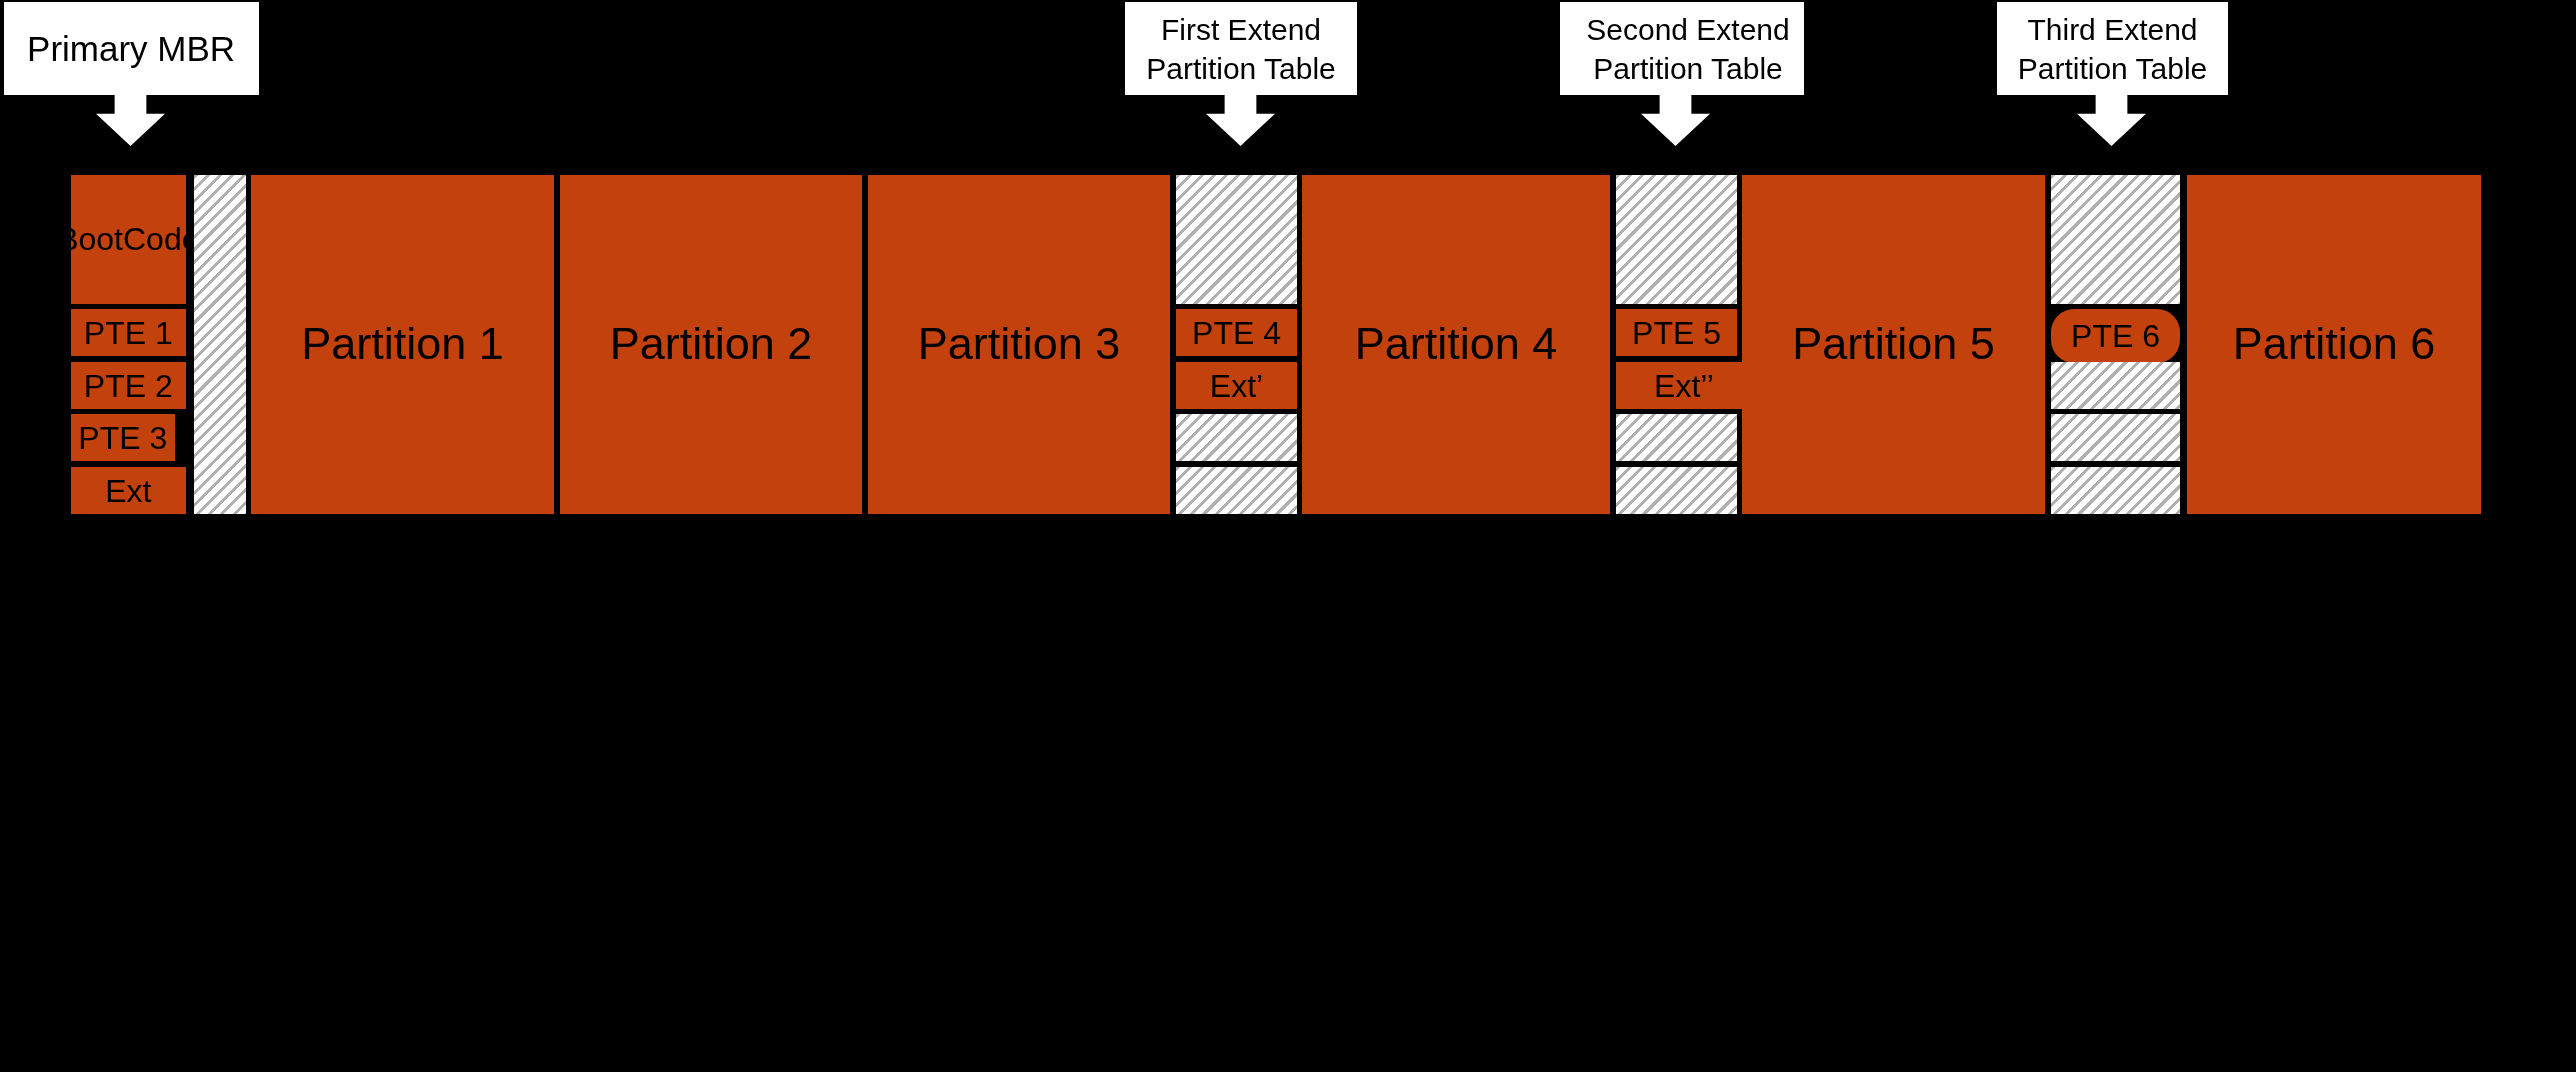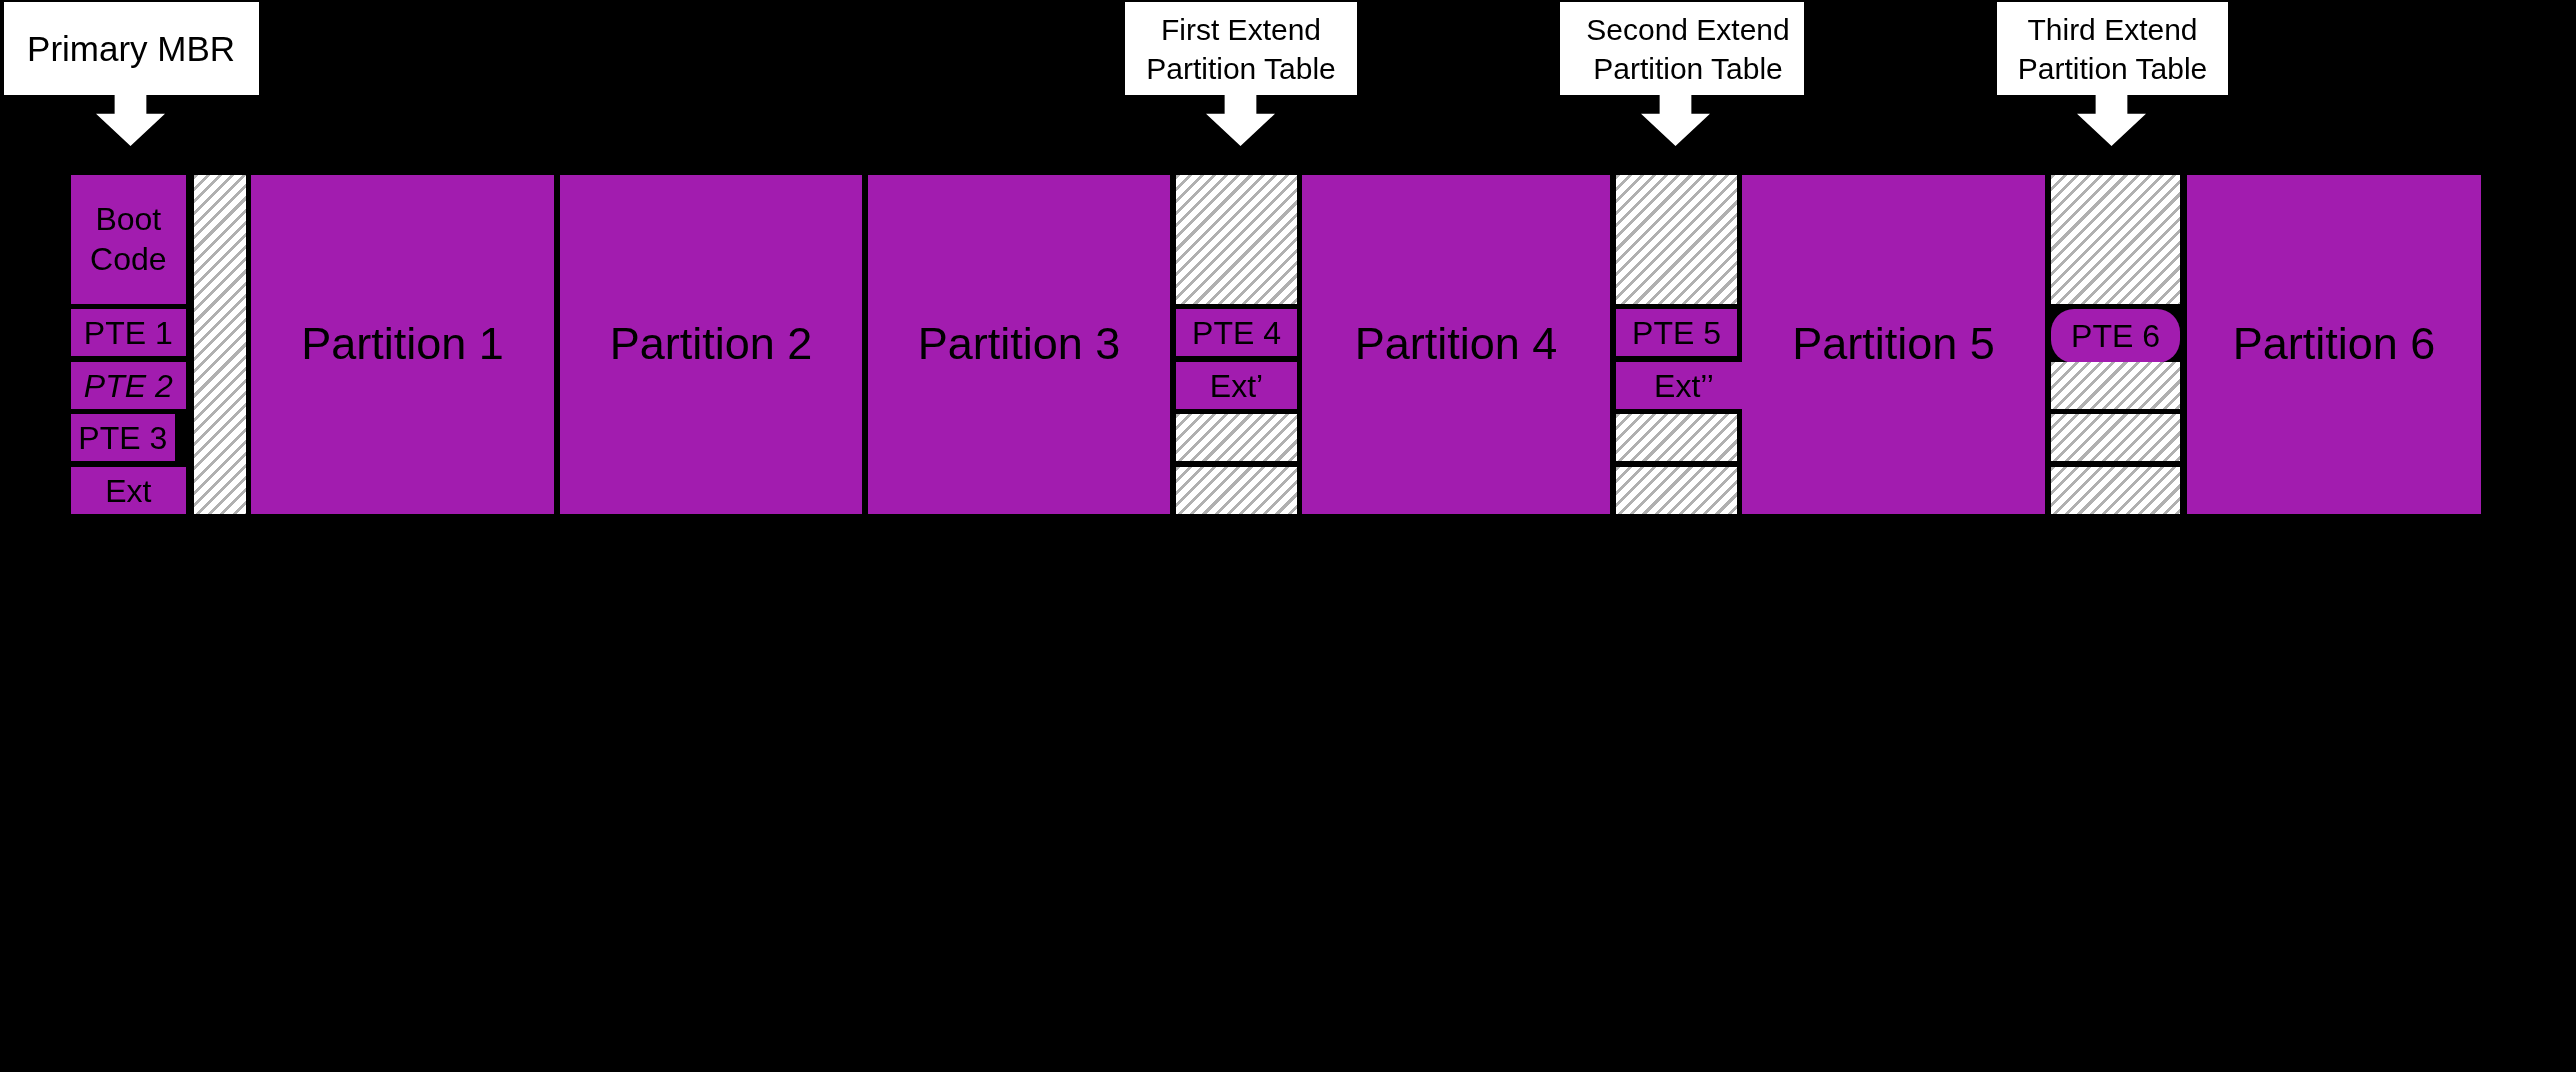--- a/index.html
+++ b/index.html
@@ -38,23 +38,23 @@
   .bar {
     position: absolute;
     left: 65px;
     top: 169px;
     width: 2421px;
     height: 350px;
     background: #000000;
   }
   .cell {
     position: absolute;
-    background: #a21caf;
+    background: #c2410c;
     display: flex;
-    flex-direction: column;
+    flex-direction: row;
     align-items: center;
     justify-content: center;
     text-align: center;
     font-size: 32px;
     line-height: 1.25;
   }
   .cell.partition { font-size: 45px; }
   .hatch {
     position: absolute;
     background-color: #ffffff;
@@ -93,21 +93,21 @@
 
   <div class="bar">
 
     <div class="cell" style="left:5.8px; top:5.8px; width:115px; height:129px;">
       <span>Boot</span>
       <span>Code</span>
     </div>
     <div class="cell" style="left:5.8px; top:140px; width:115px; height:47px;">
       <span>PTE 1</span>
     </div>
-    <div class="cell" style="left:5.8px; top:193px; width:115px; height:47px;font-style:italic;">
+    <div class="cell" style="left:5.8px; top:193px; width:115px; height:47px;">
       <span>PTE 2</span>
     </div>
     <div class="cell" style="left:5.8px; top:245px; width:104px; height:47px;">
       <span>PTE 3</span>
     </div>
     <div class="cell" style="left:5.8px; top:298px; width:115px; height:47px;">
       <span>Ext</span>
     </div>
 
     <div class="hatch" style="left:129px; top:5.8px; width:52px; height:339px;"></div>

